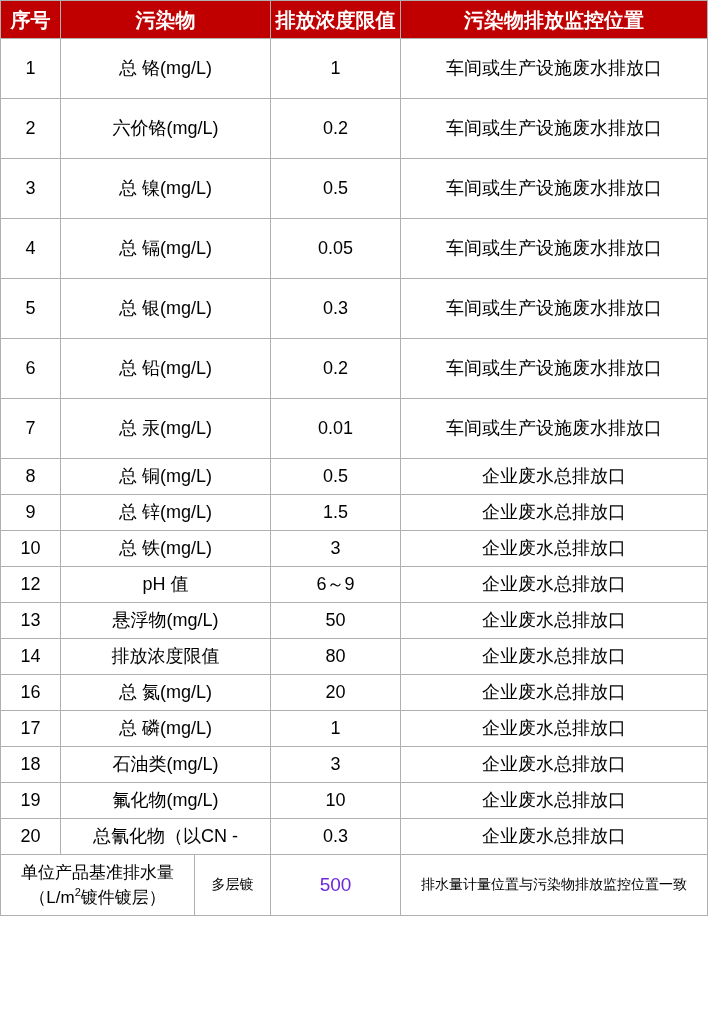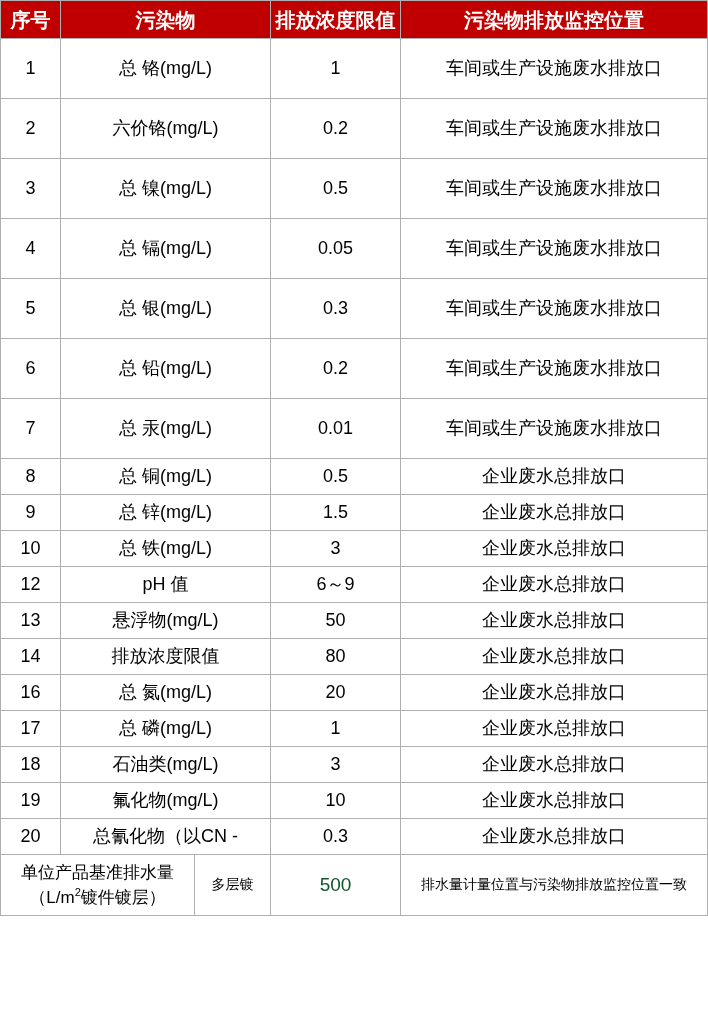--- a/index.html
+++ b/index.html
@@ -31,21 +31,21 @@
   .col-num { width: 60px; }
   .col-pollutant { width: 210px; }
   .col-limit { width: 130px; }
   .col-loc { width: auto; }
   .tall td { height: 60px; }
   .short td { height: 36px; }
   .footer-row td { height: 60px; }
   .footer-label { font-size: 17px; }
   .footer-label sup { font-size: 11px; }
   .footer-sub { font-size: 14px; }
-  .footer-val { color: #14532d; font-weight: normal; font-size: 19px; }
+  .footer-val { color: #6d28d9; font-weight: normal; font-size: 19px; }
   .footer-loc { font-size: 14px; }
 </style>
 </head>
 <body>
 
 <table>
   <colgroup>
     <col class="col-num">
     <col class="col-pollutant">
     <col class="col-limit">

